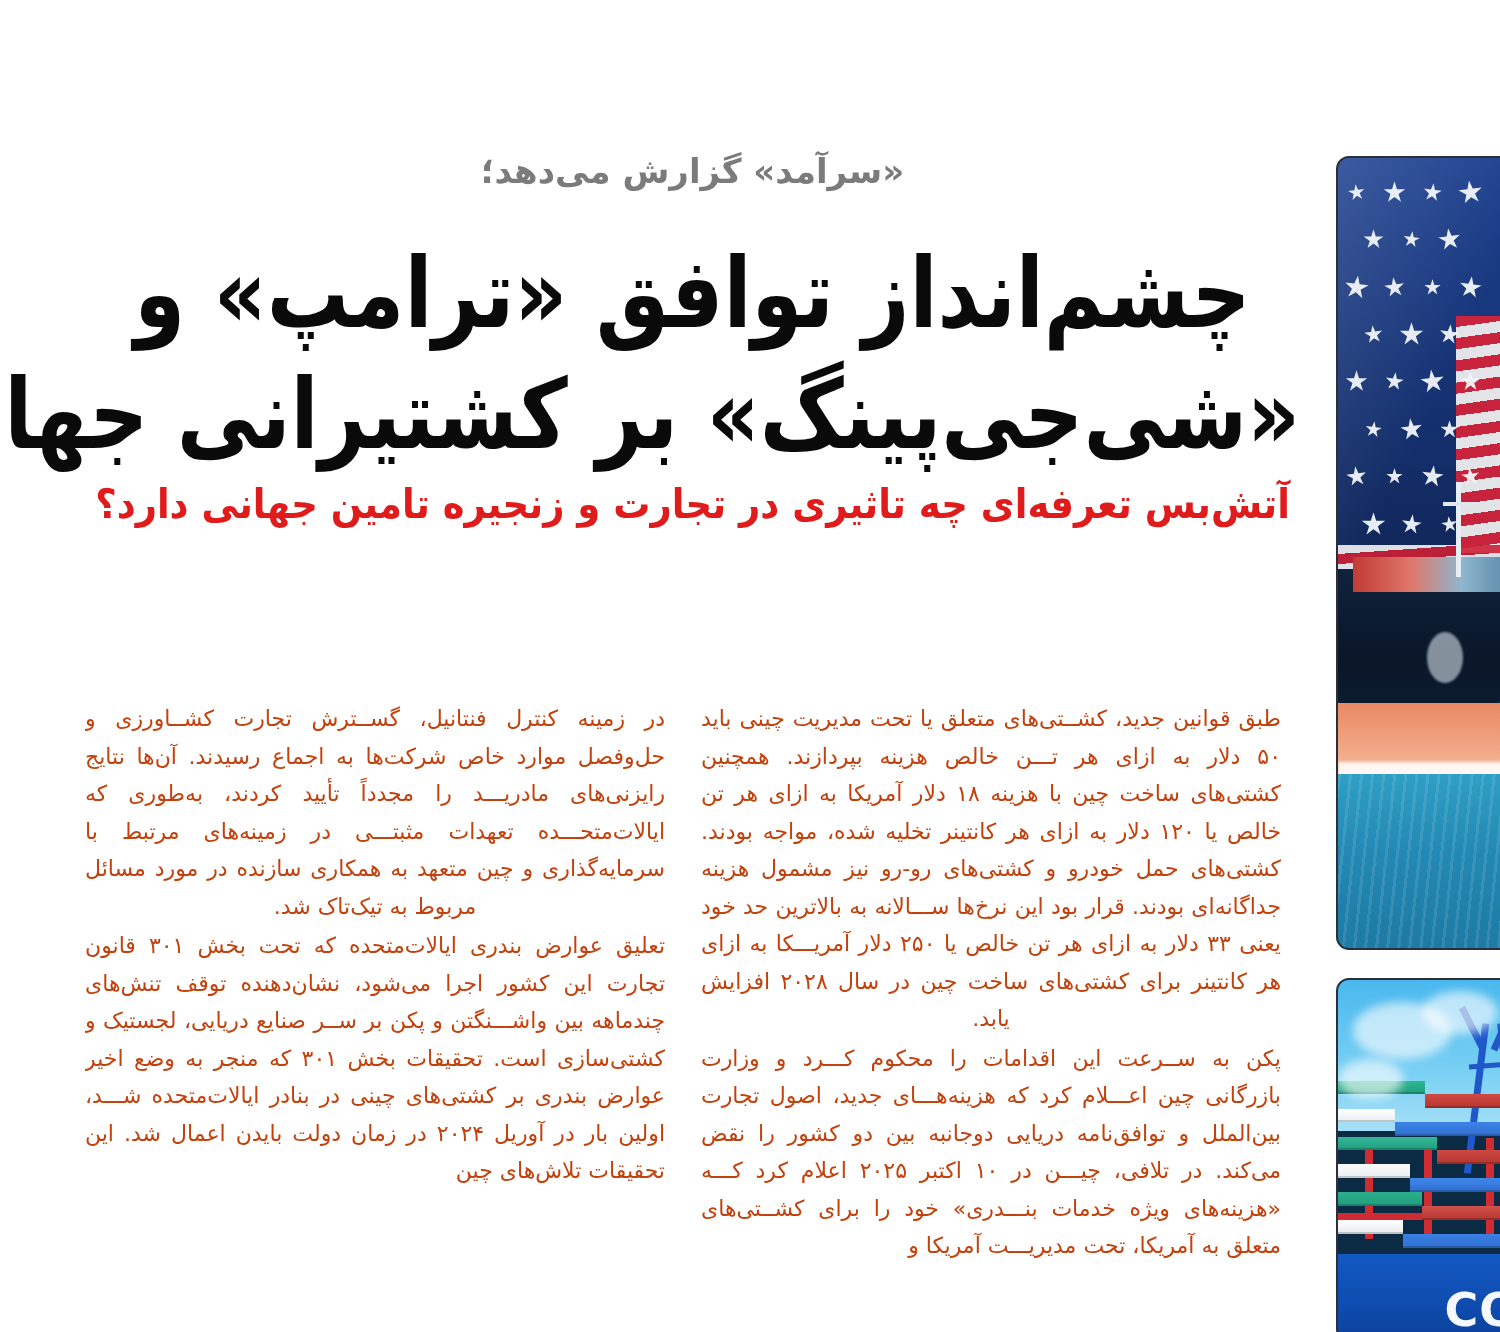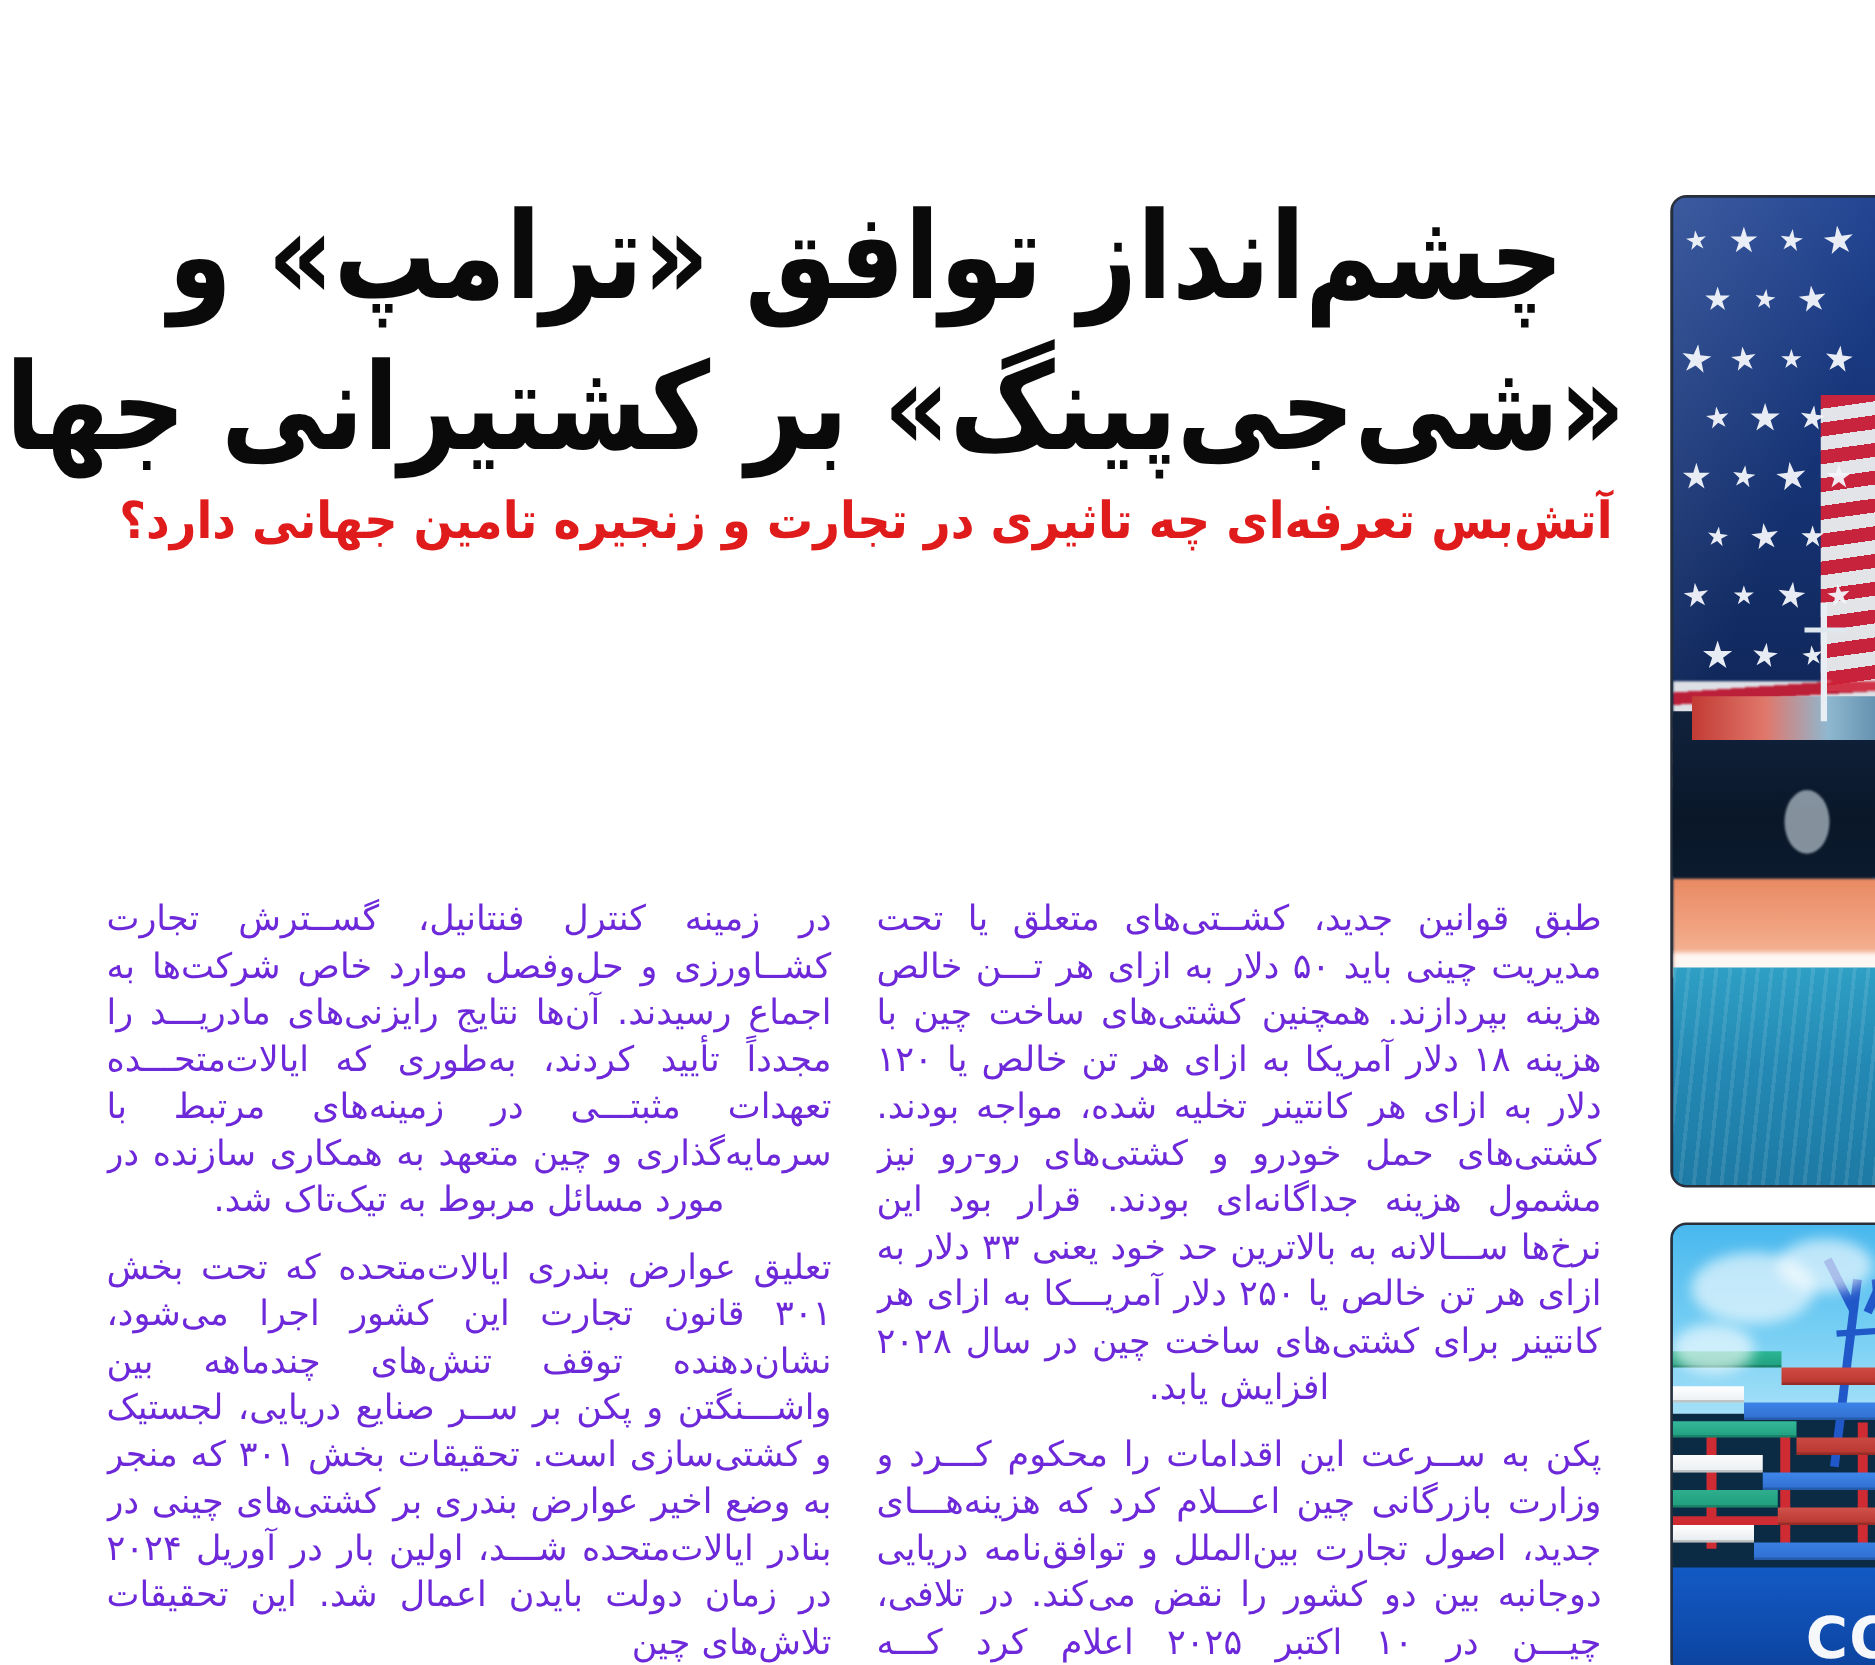--- a/index.html
+++ b/index.html
@@ -80,26 +80,26 @@
     direction: rtl;
     overflow: hidden;
   }
   .col {
     width: 580px;
     flex: 0 0 580px;
     overflow: hidden;
   }
   .col p {
     font-family: "DejaVu Sans", "Liberation Sans", sans-serif;
-    font-size: 28px;
+    font-size: 22px;
     line-height: 37.5px;
-    color: #6d28d9;
+    color: #c2410c;
     text-align: justify;
     text-align-last: left;
-    margin: 16px 0 2px 0;
+    margin: 0 0 2px 0;
     direction: rtl;
     letter-spacing: -0.2px;
   }
   .col p.last-center { text-align-last: center; }
   .col p.last-right  { text-align-last: right; }
   .section-title {
     font-family: "DejaVu Sans", "Liberation Sans", sans-serif;
     font-size: 28px;
     font-weight: 700;
     color: #000000;
@@ -258,20 +258,21 @@
     filter: blur(0.4px);
     direction: ltr;
   }
 </style>
 </head>
 <body>
 
 <div class="page">
 
   <div class="head-block">
+    <div class="kicker">«سرآمد» گزارش می‌دهد؛</div>
     <h1 class="headline headline-l1">چشم‌انداز توافق «ترامپ» و</h1>
     <h1 class="headline headline-l2">«شی‌جی‌پینگ» بر کشتیرانی جهانی</h1>
     <div class="subhead-red">آتش‌بس تعرفه‌ای چه تاثیری در تجارت و زنجیره تامین جهانی دارد؟</div>
   </div>
 
   <div class="cols">
 
     <div class="col">
       <p class="last-center">در زمینه کنترل فنتانیل، گســترش تجارت کشــاورزی و حل‌وفصل موارد خاص شرکت‌ها به اجماع رسیدند. آن‌ها نتایج رایزنی‌های مادریـــد را مجدداً تأیید کردند، به‌طوری که ایالات‌متحـــده تعهدات مثبتـــی در زمینه‌های مرتبط با سرمایه‌گذاری و چین متعهد به همکاری سازنده در مورد مسائل مربوط به تیک‌تاک شد.</p>
       <p class="last-right">تعلیق عوارض بندری ایالات‌متحده که تحت بخش ۳۰۱ قانون تجارت این کشور اجرا می‌شود، نشان‌دهنده توقف تنش‌های چندماهه بین واشـــنگتن و پکن بر ســر صنایع دریایی، لجستیک و کشتی‌سازی است. تحقیقات بخش ۳۰۱ که منجر به وضع اخیر عوارض بندری بر کشتی‌های چینی در بنادر ایالات‌متحده شـــد، اولین بار در آوریل ۲۰۲۴ در زمان دولت بایدن اعمال شد. این تحقیقات تلاش‌های چین</p>

